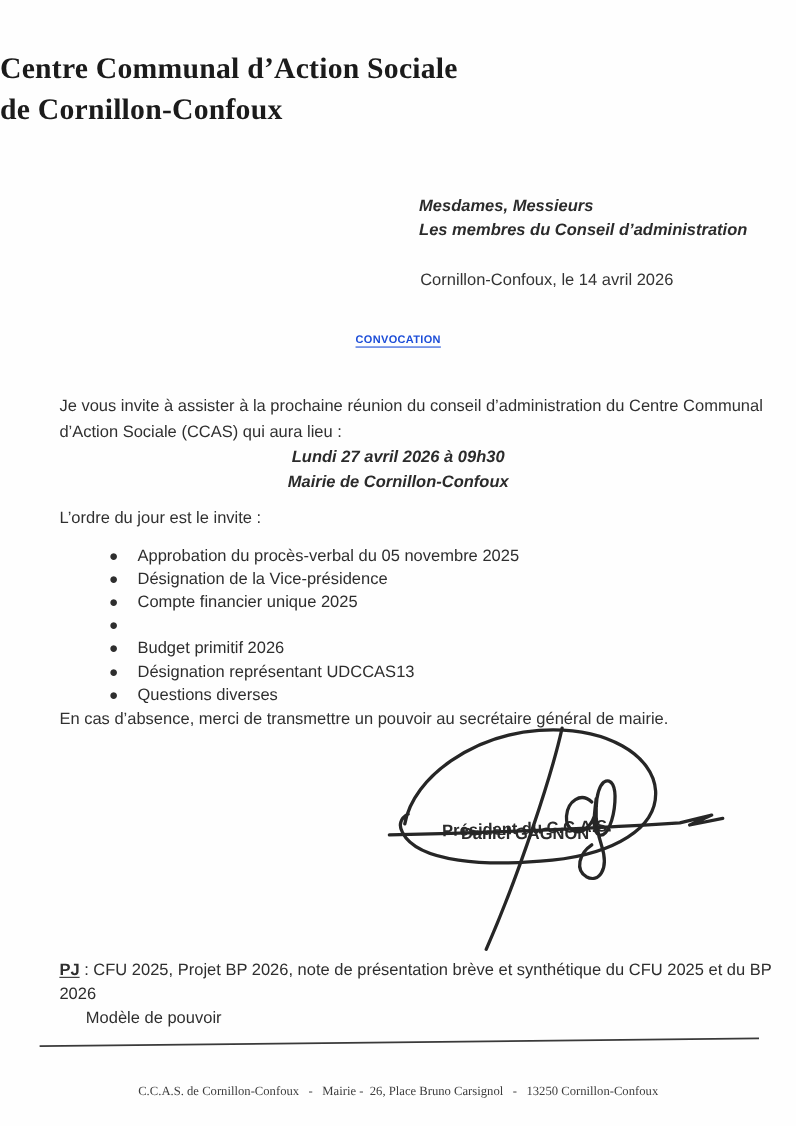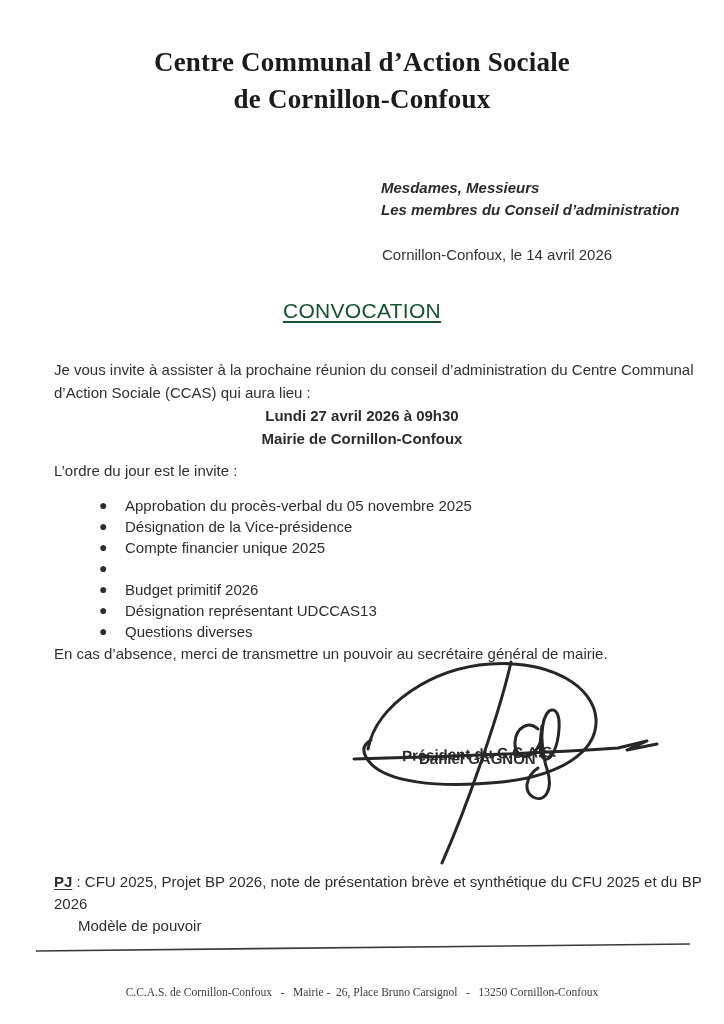--- a/index.html
+++ b/index.html
@@ -7,21 +7,20 @@
     position:relative;
     width:724px;height:1024px;
     background:#fefefe;
     overflow:hidden;
     font-family:"Liberation Sans", sans-serif;
     color:#2e2e2e;
   }
   
   .doc-title{
     position:absolute;top:44px;left:0;width:724px;
-    text-align:center;
     font-family:"Liberation Serif", serif;
     font-weight:bold;
     font-size:27px;line-height:37px;
     color:#1b1b1b;
     letter-spacing:0.2px;
   }
   
   .recipient{
     position:absolute;left:381px;top:177px;
     font-weight:bold;font-size:15px;line-height:22px;color:#2b2b2b;font-style:italic;
@@ -29,37 +28,37 @@
   
   .dateline{
     position:absolute;left:382px;top:246px;
     font-size:15px;color:#333;
   }
   
   .subject{
     position:absolute;top:299px;left:0;width:724px;text-align:center;
   }
   .subject span{
-    font-weight:normal;font-size:21px;color:#14532d;
+    font-weight:bold;font-size:10px;color:#1d4ed8;
     text-decoration:underline;
     text-underline-offset:3px;
     letter-spacing:0.3px;
   }
   
   .intro{
     position:absolute;left:54px;top:358px;width:640px;
     font-size:15px;line-height:23px;color:#303030;
   }
   .intro span{display:block;}
   
   .meeting{
     position:absolute;top:404px;left:0;width:724px;text-align:center;
     font-weight:bold;font-size:15px;line-height:23px;color:#2b2b2b;
   }
-  .meeting span{display:block;}
+  .meeting span{display:block;font-style:italic;}
   
   .agenda-intro{
     position:absolute;left:54px;top:462px;
     font-size:15px;color:#303030;
   }
   .agenda-list{
     position:absolute;left:99px;top:495px;
     list-style:none;margin:0;padding:0;
     font-size:15px;line-height:21px;color:#2e2e2e;
   }

